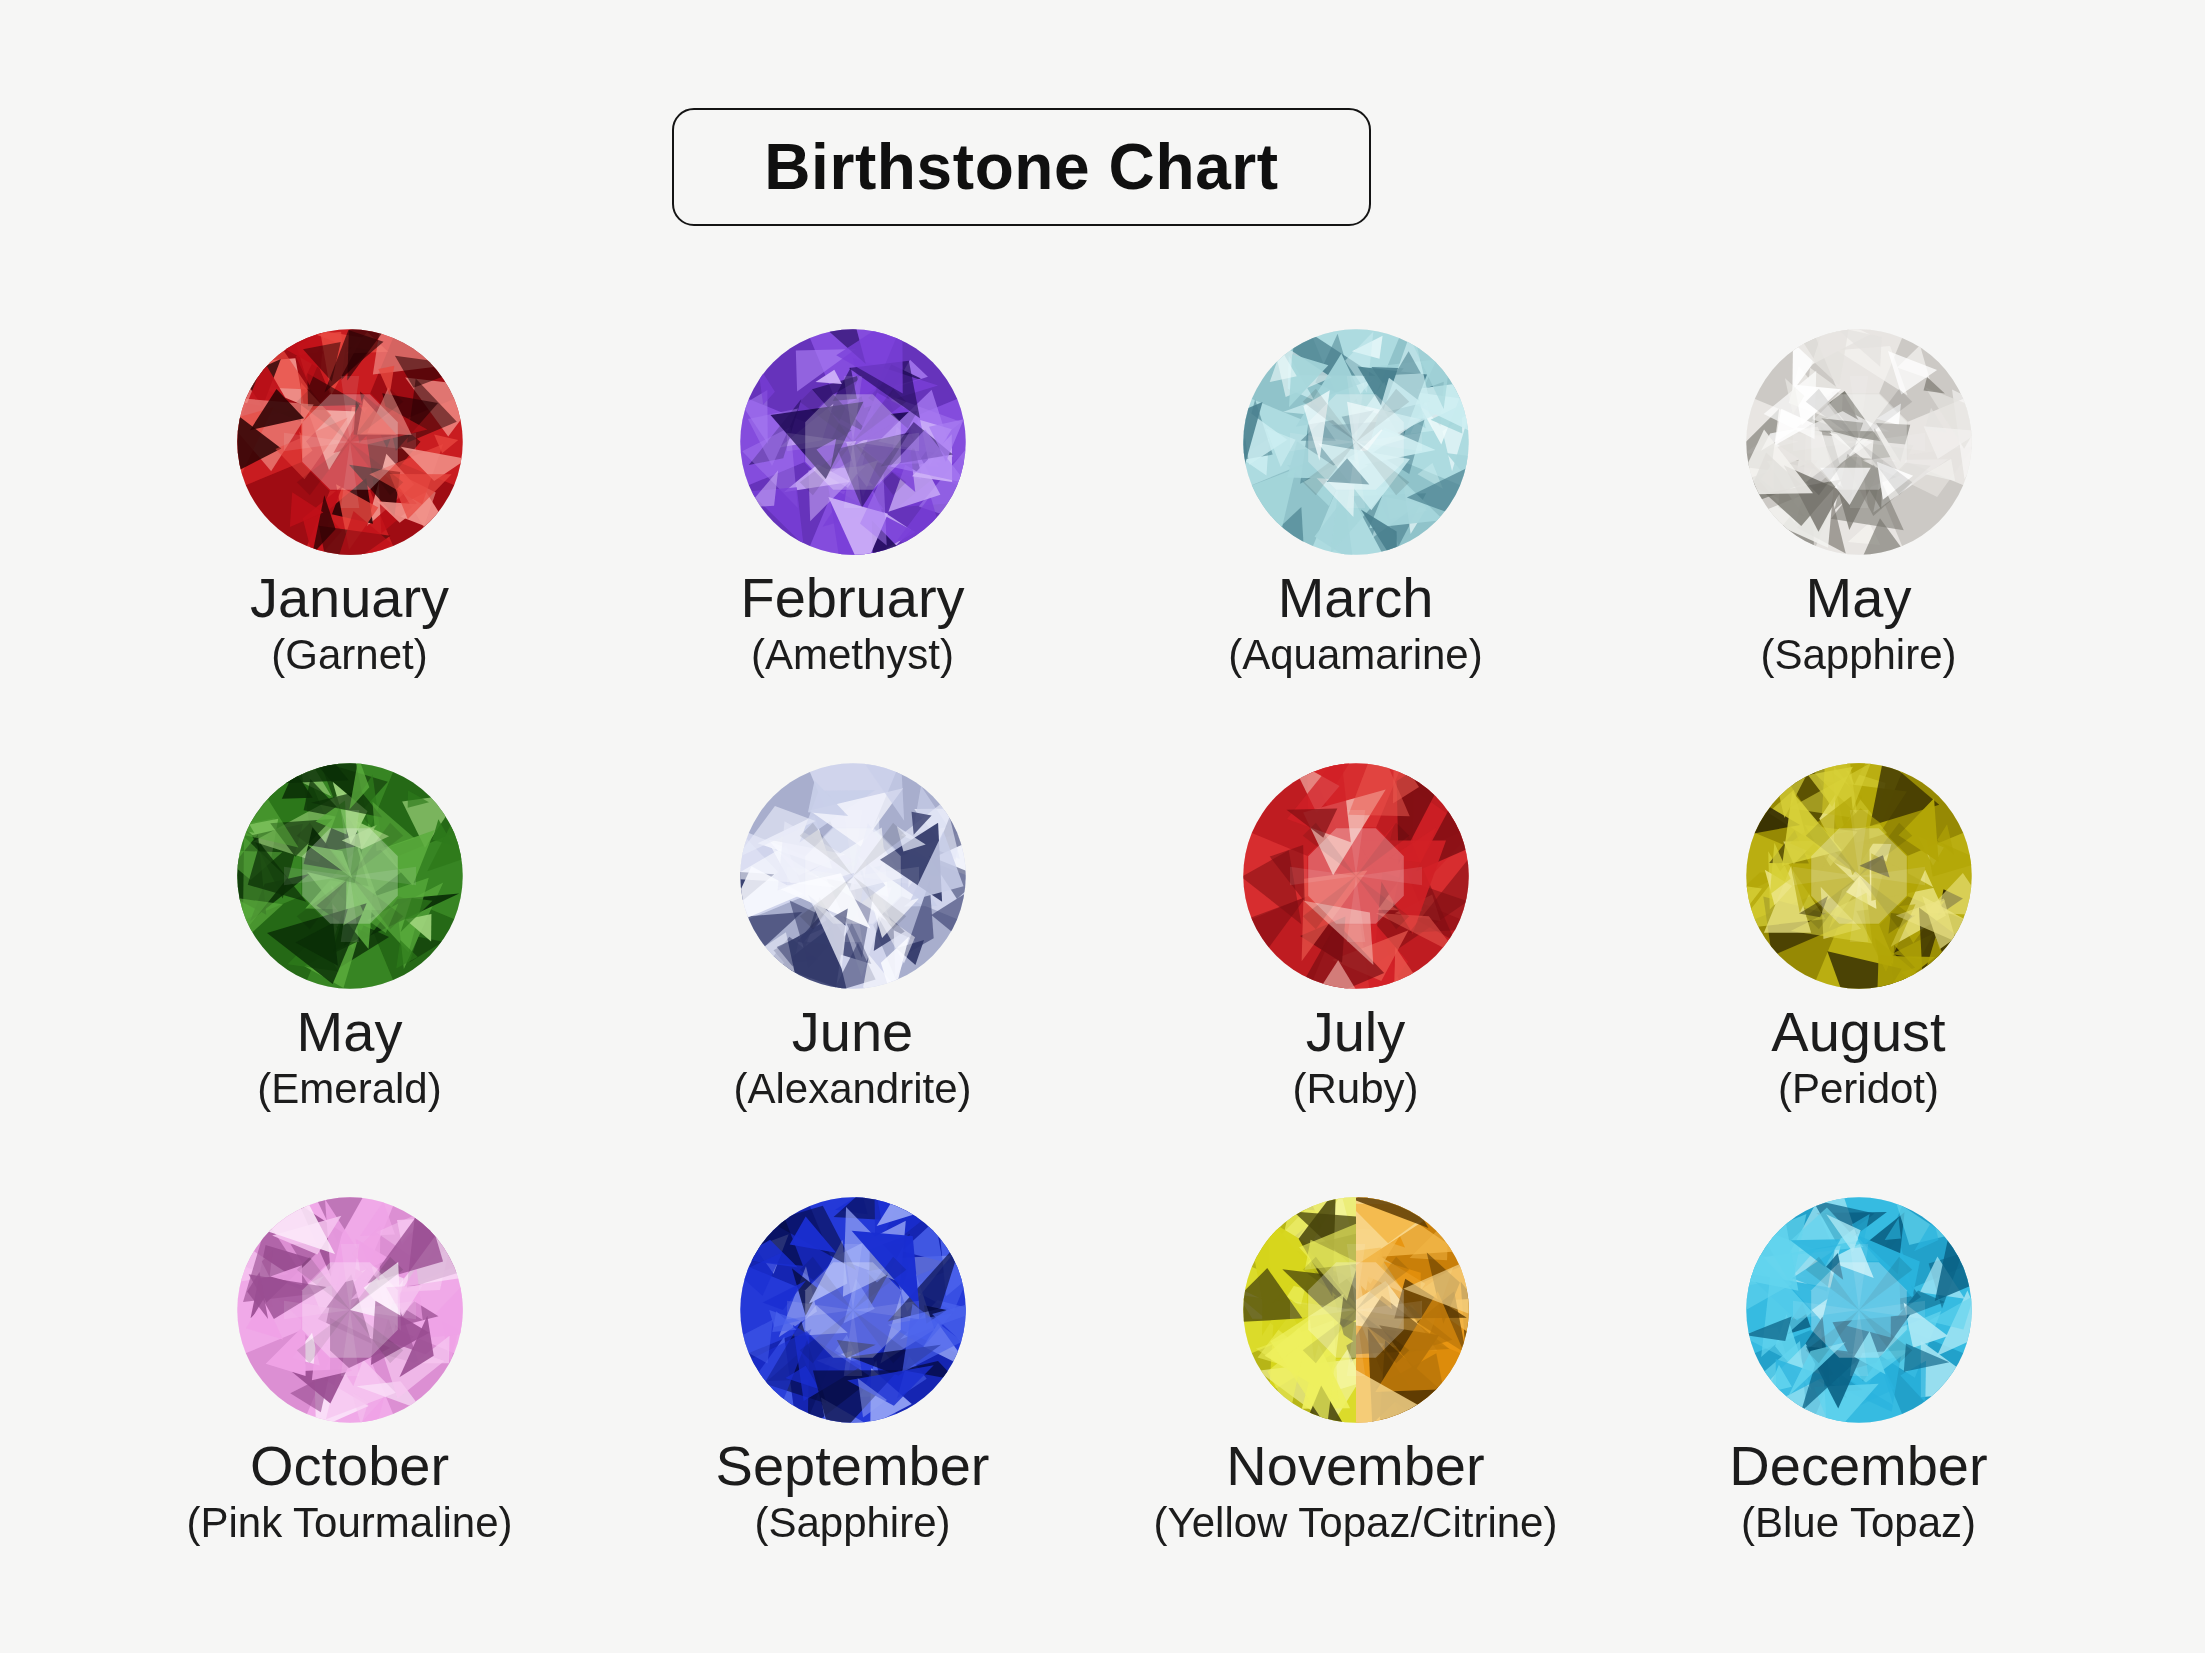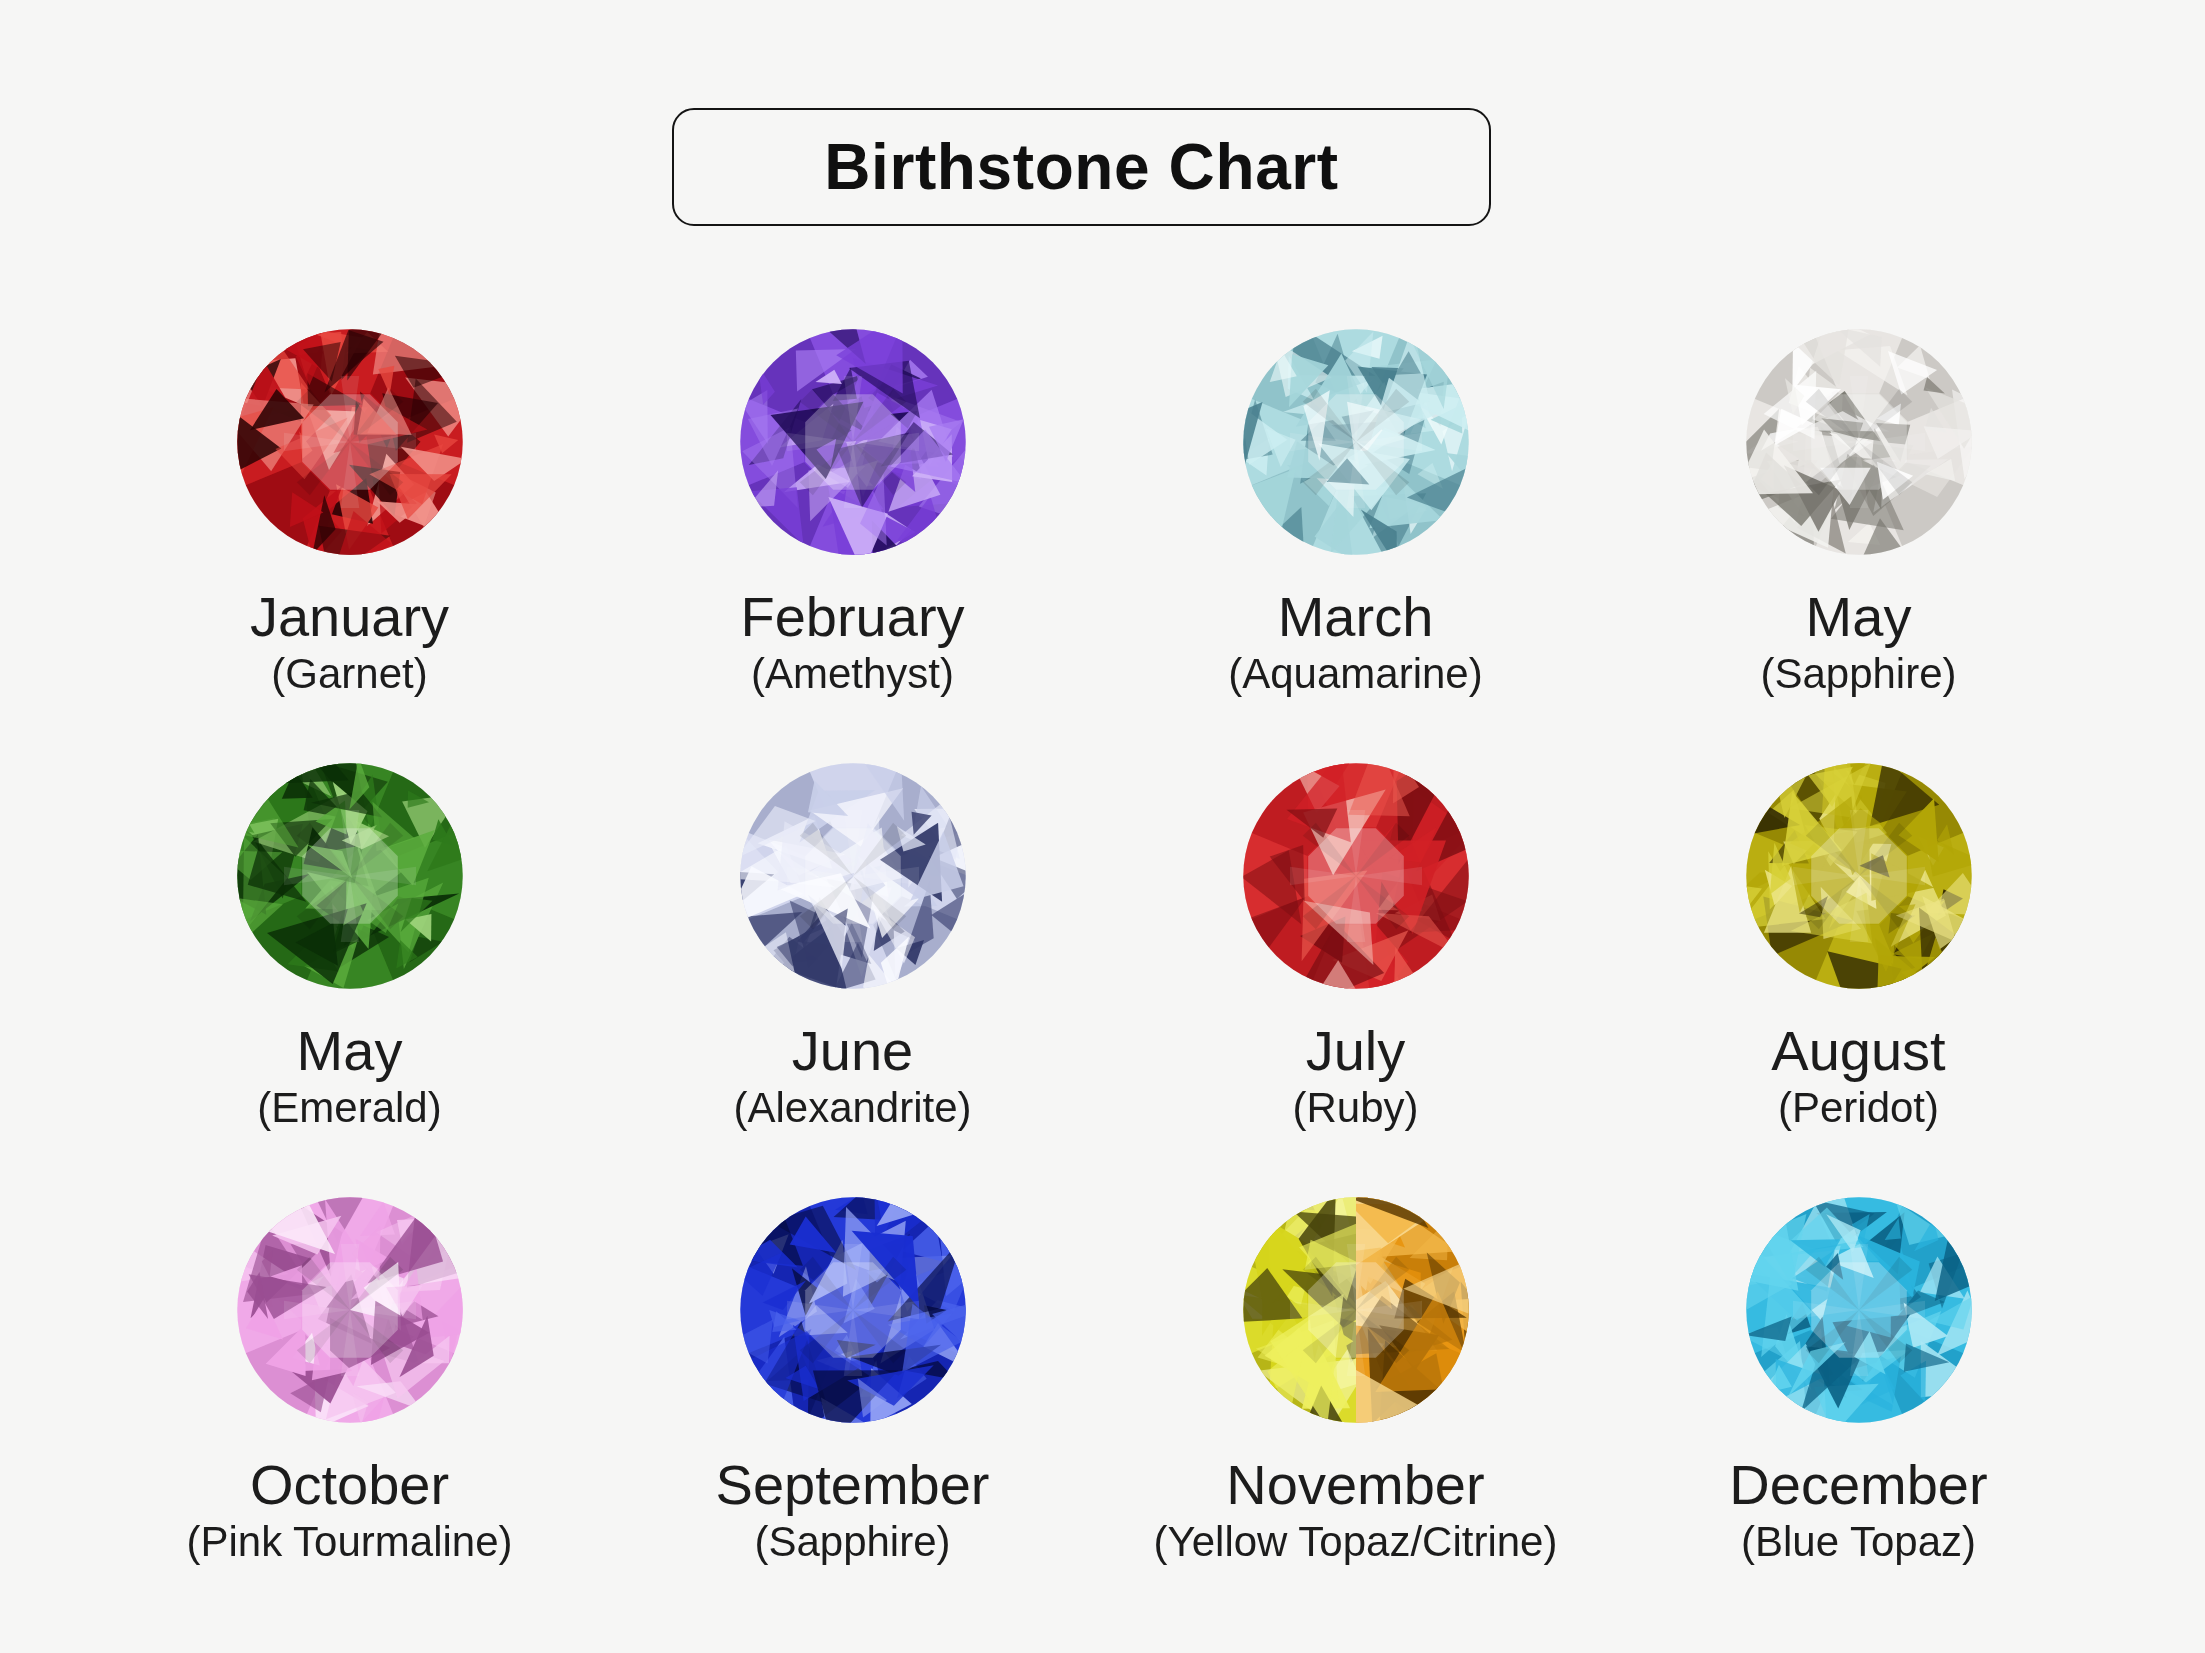--- a/index.html
+++ b/index.html
@@ -4,35 +4,35 @@
 <style>
   html,body{margin:0;padding:0;}
   body{
     width:2205px;height:1654px;
     background:#f6f6f5;
     font-family:"Liberation Sans", sans-serif;
     position:relative;overflow:hidden;
   }
   .title-box{
     position:absolute;left:672px;top:108px;
-    width:819px;height:118px;box-sizing:border-box;
+    width:699px;height:118px;box-sizing:border-box;
     border:2.9px solid #141414;border-radius:22px;
     display:flex;align-items:center;justify-content:center;
     background:transparent;
   }
   .title-box h1{
     margin:0;font-size:64px;font-weight:600;color:#101010;letter-spacing:0.6px;
   }
   .grid{
     position:absolute;left:98px;top:287px;
     display:grid;grid-template-columns:repeat(4,503px);grid-auto-rows:434px;
   }
   .cell{
     display:flex;flex-direction:column;align-items:center;
-    padding-top:40px;box-sizing:border-box;text-align:center;gap:19px;
+    padding-top:40px;box-sizing:border-box;text-align:center;
   }
   .gem{width:230px;height:230px;display:block;}
   .month{margin-top:11.5px;font-size:56px;line-height:1.05;color:#1c1c1c;}
   .stone{margin-top:5.7px;font-size:42px;line-height:1.05;color:#1c1c1c;}
 </style>
 </head>
 <body style="background: rgb(246, 246, 245);">
 
 <div class="title-box">
   <h1>Birthstone Chart</h1>

